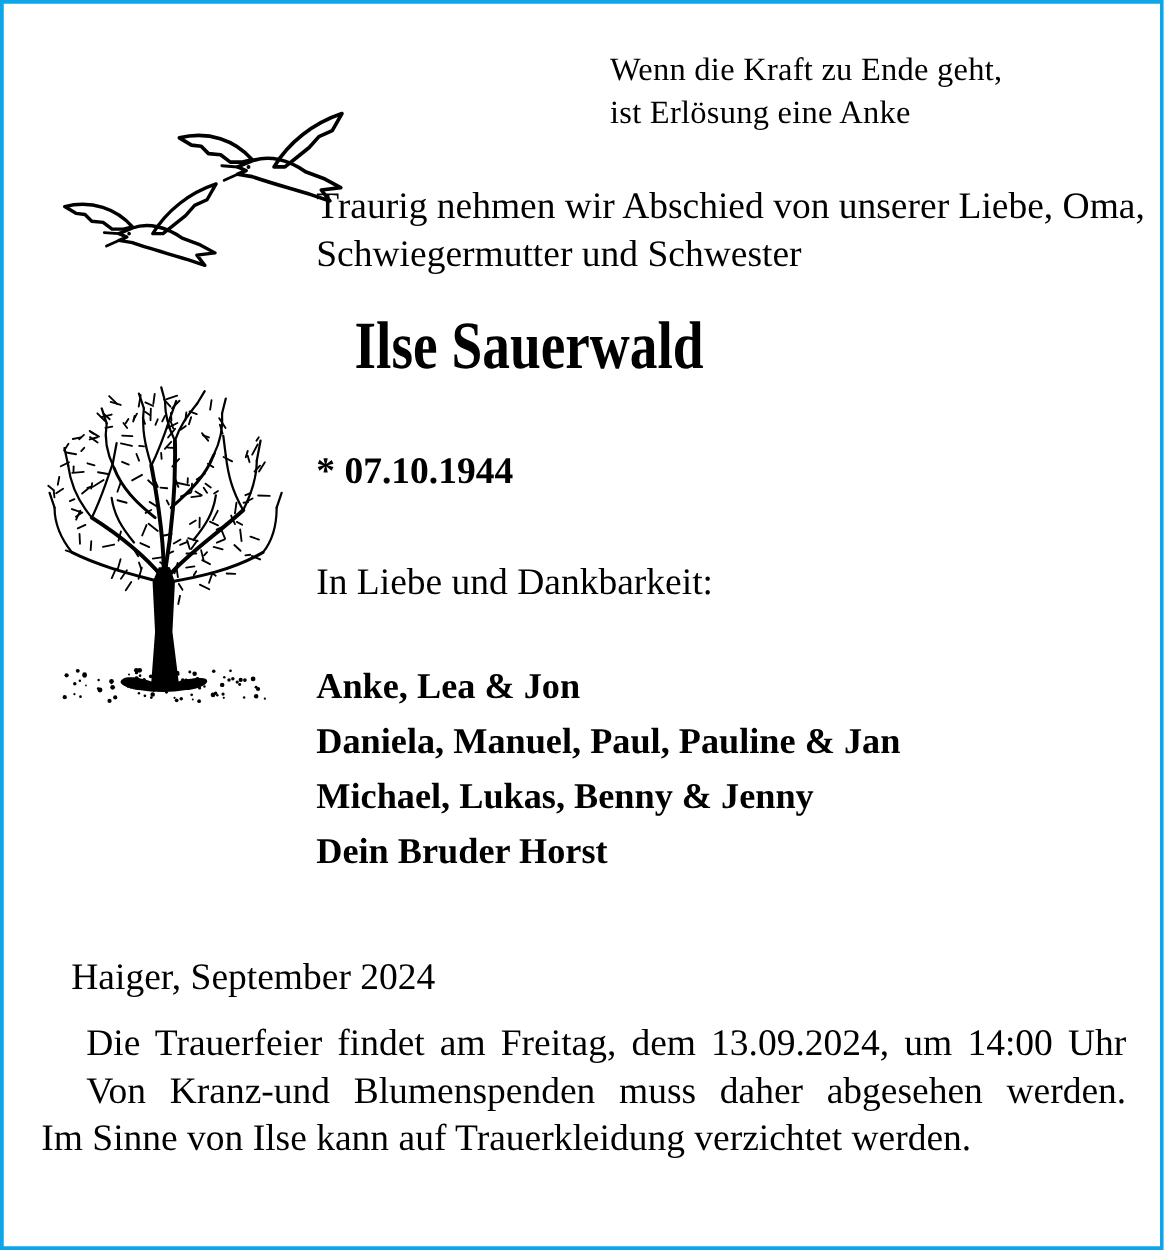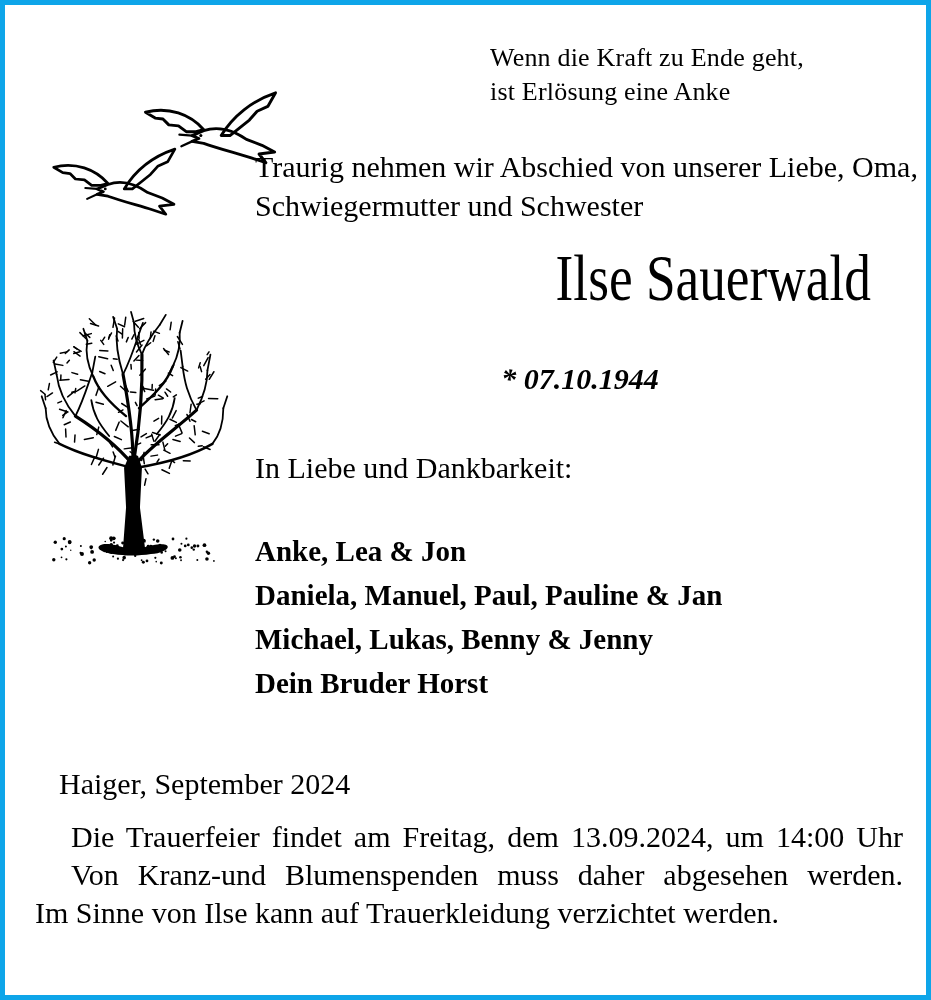--- a/index.html
+++ b/index.html
@@ -1,50 +1,50 @@
 <!DOCTYPE html>
 <html><head>
 <meta charset="utf-8">
 <style>
   html,body{margin:0;padding:0;background:#fff;}
   .page{
     position:relative;
     width:931px;height:1000px;
     box-sizing:border-box;
-    border:5px solid #0ea5e9;
+    border:3px solid #0ea5e9;
     background:#fff;
     color:#000;
     font-family:"Liberation Serif", serif;
     overflow:hidden;
   }
   .abs{position:absolute;}
   .quote{
     left:485px;top:36px;width:350px;
     font-size:26px;line-height:34px;
     letter-spacing:0.2px;
   }
   .birds{left:40px;top:80px;width:235px;height:138px;}
   .intro{
     left:250px;top:142px;width:672px;
     font-size:30px;line-height:39px;
   }
   .name{
     left:250px;top:233px;width:650px;
-    text-align:right;font-weight:normal;
-    font-size:65px;line-height:80px;white-space:nowrap;
+    text-align:left;font-weight:bold;
+    font-size:54px;line-height:80px;white-space:nowrap;
   }
   .name .squeeze{display:inline-block;transform:scaleX(0.82);transform-origin:center;}
   .maiden{
     left:250px;top:322px;width:650px;
     text-align:center;font-weight:bold;font-size:27px;
   }
   .dates{
     left:250px;top:357px;width:650px;
-    display:flex;justify-content:center;gap:56px;
-    font-weight:bold;font-size:30px;font-style:italic;
+    display:flex;gap:56px;
+    font-weight:bold;font-size:30px;
   }
   .tree{left:28px;top:292px;width:200px;height:268px;}
   .closing{left:250px;top:446px;font-size:30px;}
   .mourners{left:250px;top:524px;font-weight:bold;font-size:29px;line-height:44px;}
   .place-date{left:30px;top:762px;font-size:30px;margin-left:24px;}
   .funeral{
     left:30px;top:813px;width:868px;
     font-size:30px;line-height:38px;
   }
   .funeral .jl{text-align:justify;text-align-last:justify;margin-left:36px;}

